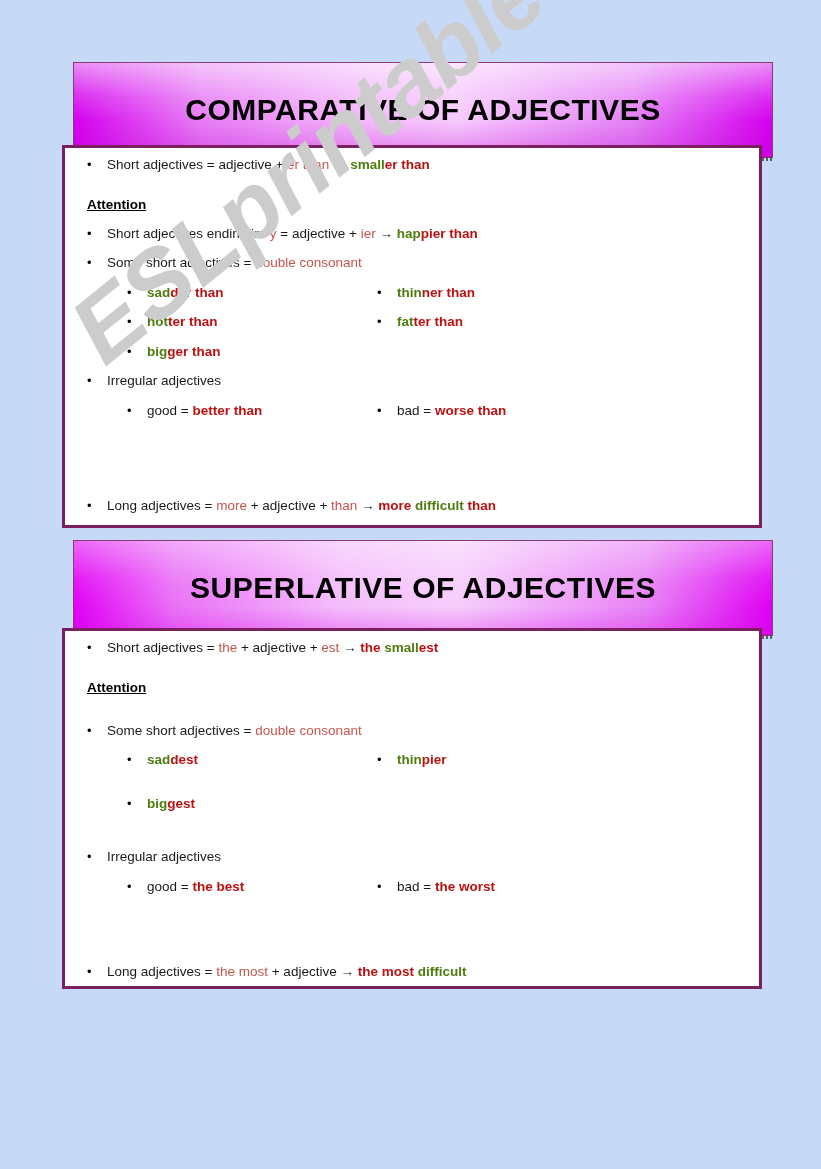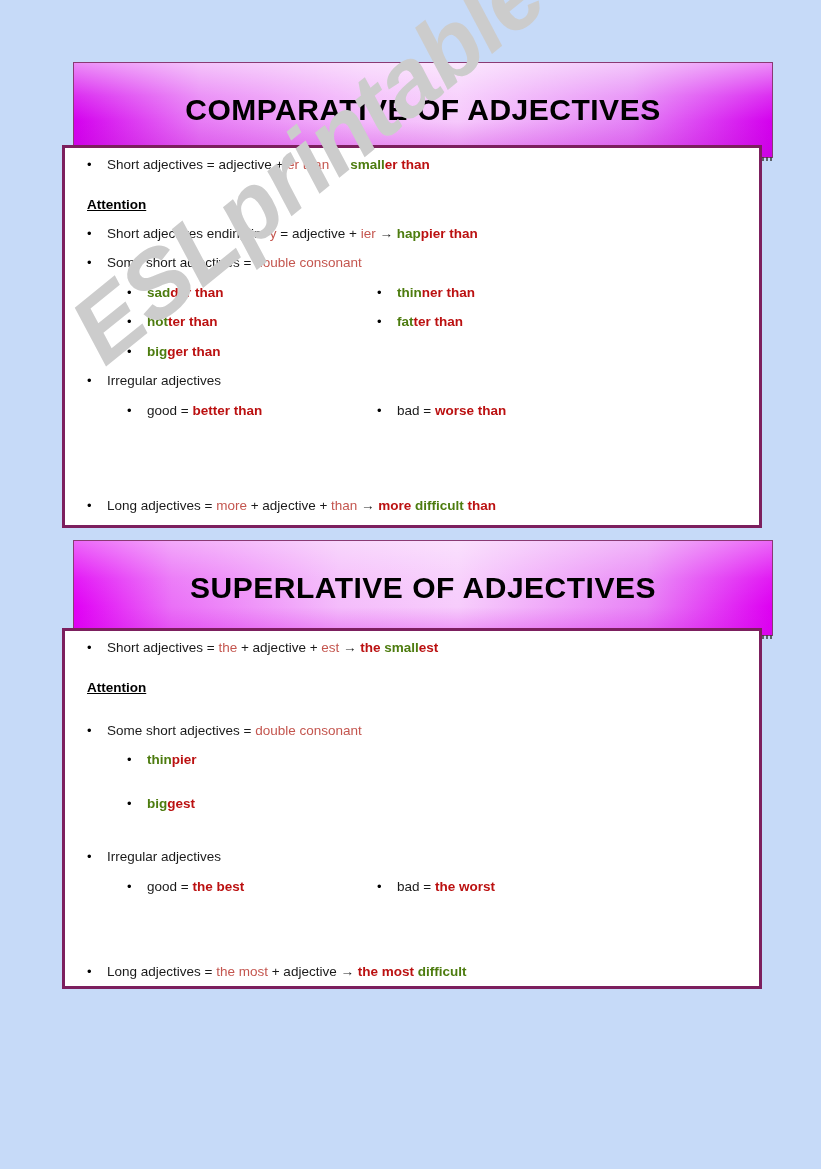--- a/index.html
+++ b/index.html
@@ -297,20 +297,24 @@
       <div class="spacer-sm"></div>
 
       <div class="row lvl1">
         <span class="bullet"></span>
         <span class="row-text"><span class="blk">Some short adjectives = </span><span class="red">double consonant</span></span>
       </div>
 
       <div class="spacer-sm"></div>
 
       <div class="row lvl2 two-col">
+        <span class="col col-a">
+          <span class="bullet"></span>
+          <span><span class="bblk">sad</span><span class="bred">dest</span></span>
+        </span>
         <span class="col col-b">
           <span class="bullet"></span>
           <span><span class="bblk">thin</span><span class="bred">pier</span></span>
         </span>
       </div>
 
       <div class="spacer-sm"></div>
 
 
       <div class="spacer-sm"></div>

